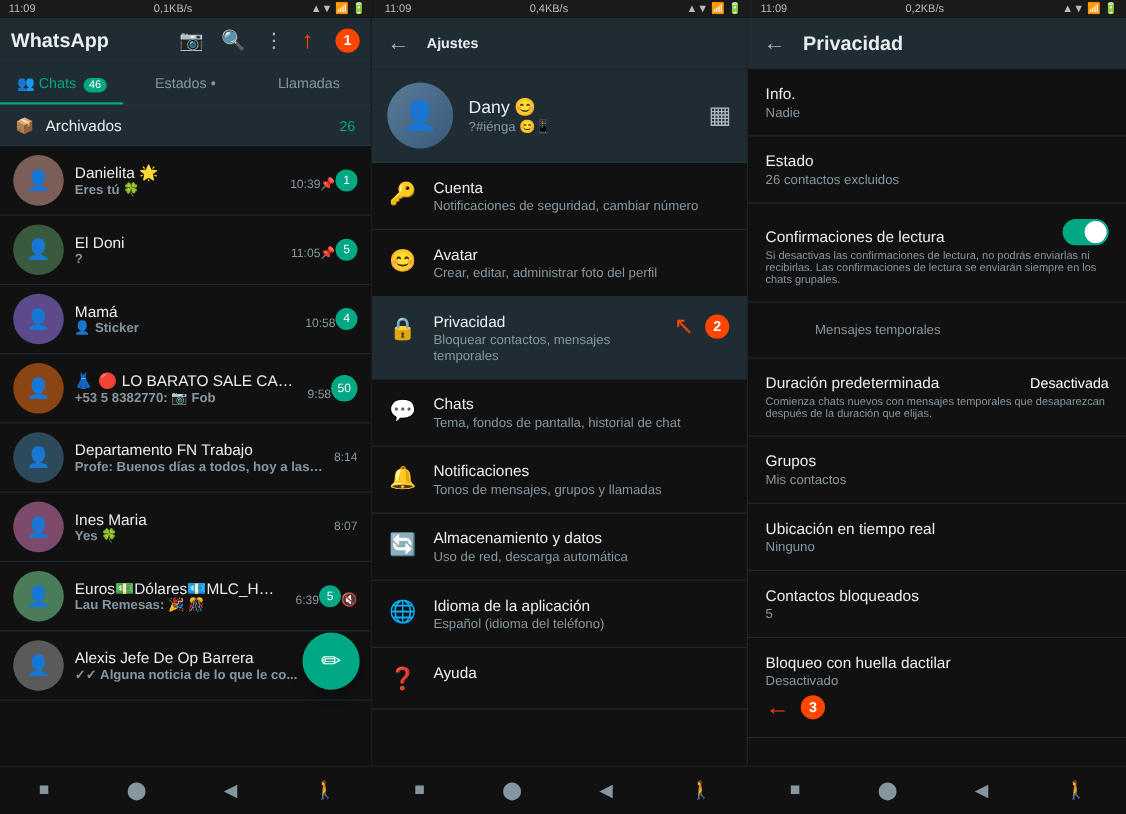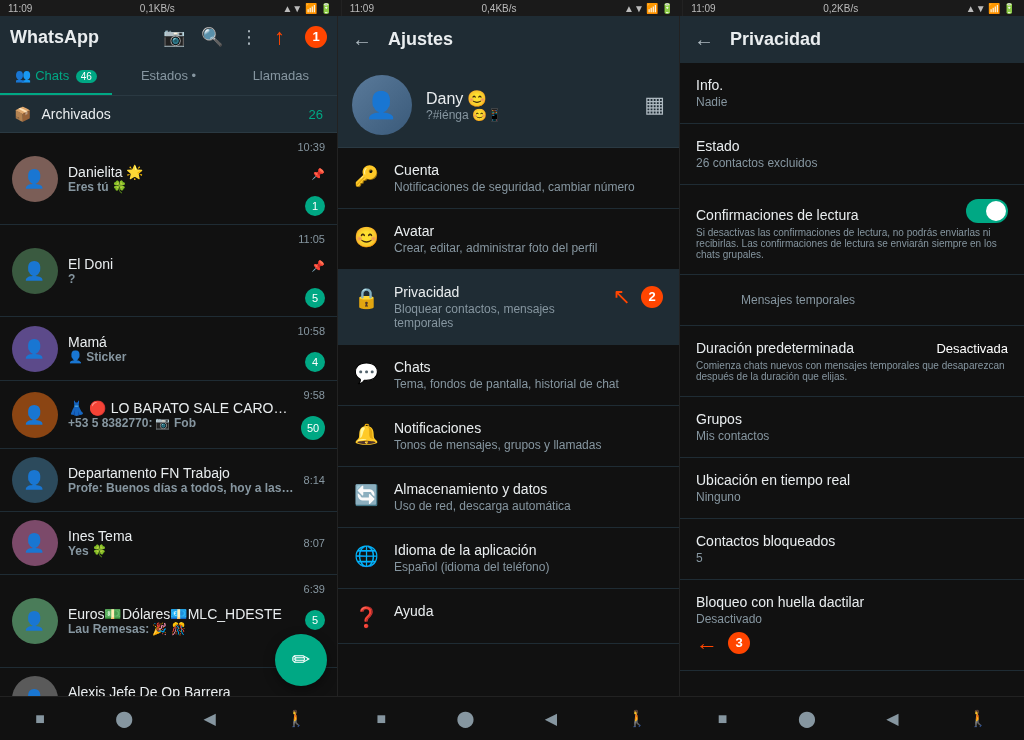--- a/index.html
+++ b/index.html
@@ -141,23 +141,23 @@
     .chat-preview {
       color: #8696a0;
       font-size: 12px;
       white-space: nowrap;
       overflow: hidden;
       text-overflow: ellipsis;
       font-weight: bold;
     }
     .chat-meta {
       display: flex;
-      flex-direction: column;
+      flex-direction: row;
       align-items: flex-end;
-      gap: 15px;
+      gap: 0;
       flex-shrink: 0;
     }
     .chat-time {
       color: #8696a0;
       font-size: 11px;
     }
     .chat-badge {
       background: #00a884;
       color: #fff;
       border-radius: 50%;
@@ -208,21 +208,21 @@
       padding: 12px 14px;
       gap: 16px;
     }
     .back-arrow {
       color: #aebac1;
       font-size: 20px;
       cursor: pointer;
     }
     .settings-title {
       color: #e9edef;
-      font-size: 18px;
+      font-size: 13px;
       font-weight: bold;
     }
 
     .profile-section {
       background: #1f2c34;
       display: flex;
       align-items: center;
       padding: 12px 14px;
       gap: 14px;
       border-bottom: 1px solid #2a3942;
@@ -544,21 +544,21 @@
       <div class="chat-meta">
         <span class="chat-time">8:14</span>
 
       </div>
     </div>
           <div class="chat-item">
       <div class="avatar" style="background:#7c4a6a;">
         <span>👤</span>
       </div>
       <div class="chat-info">
-        <div class="chat-name">Ines Tema</div>
+        <div class="chat-name">Ines Maria</div>
         <div class="chat-preview">Yes 🍀</div>
       </div>
       <div class="chat-meta">
         <span class="chat-time">8:07</span>
 
       </div>
     </div>
           <div class="chat-item">
       <div class="avatar" style="background:#4a7c59;">
         <span>👤</span>

